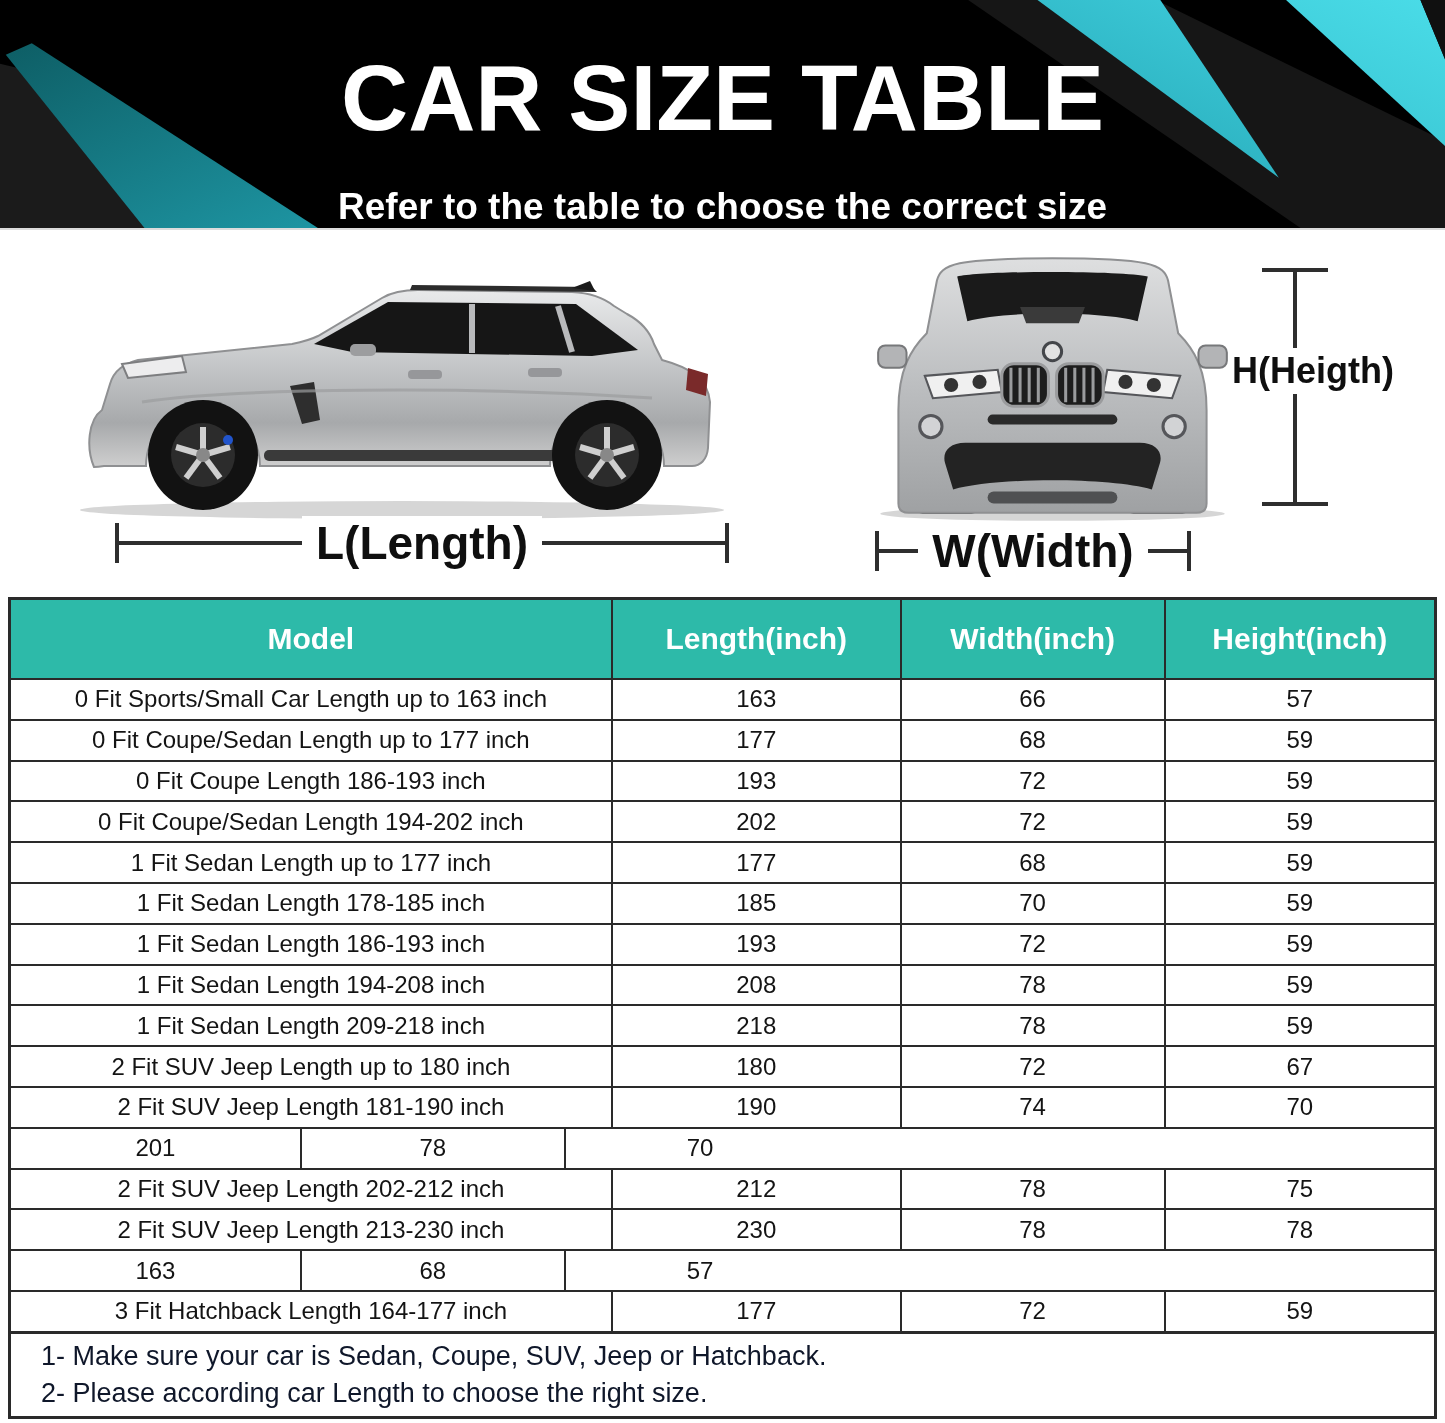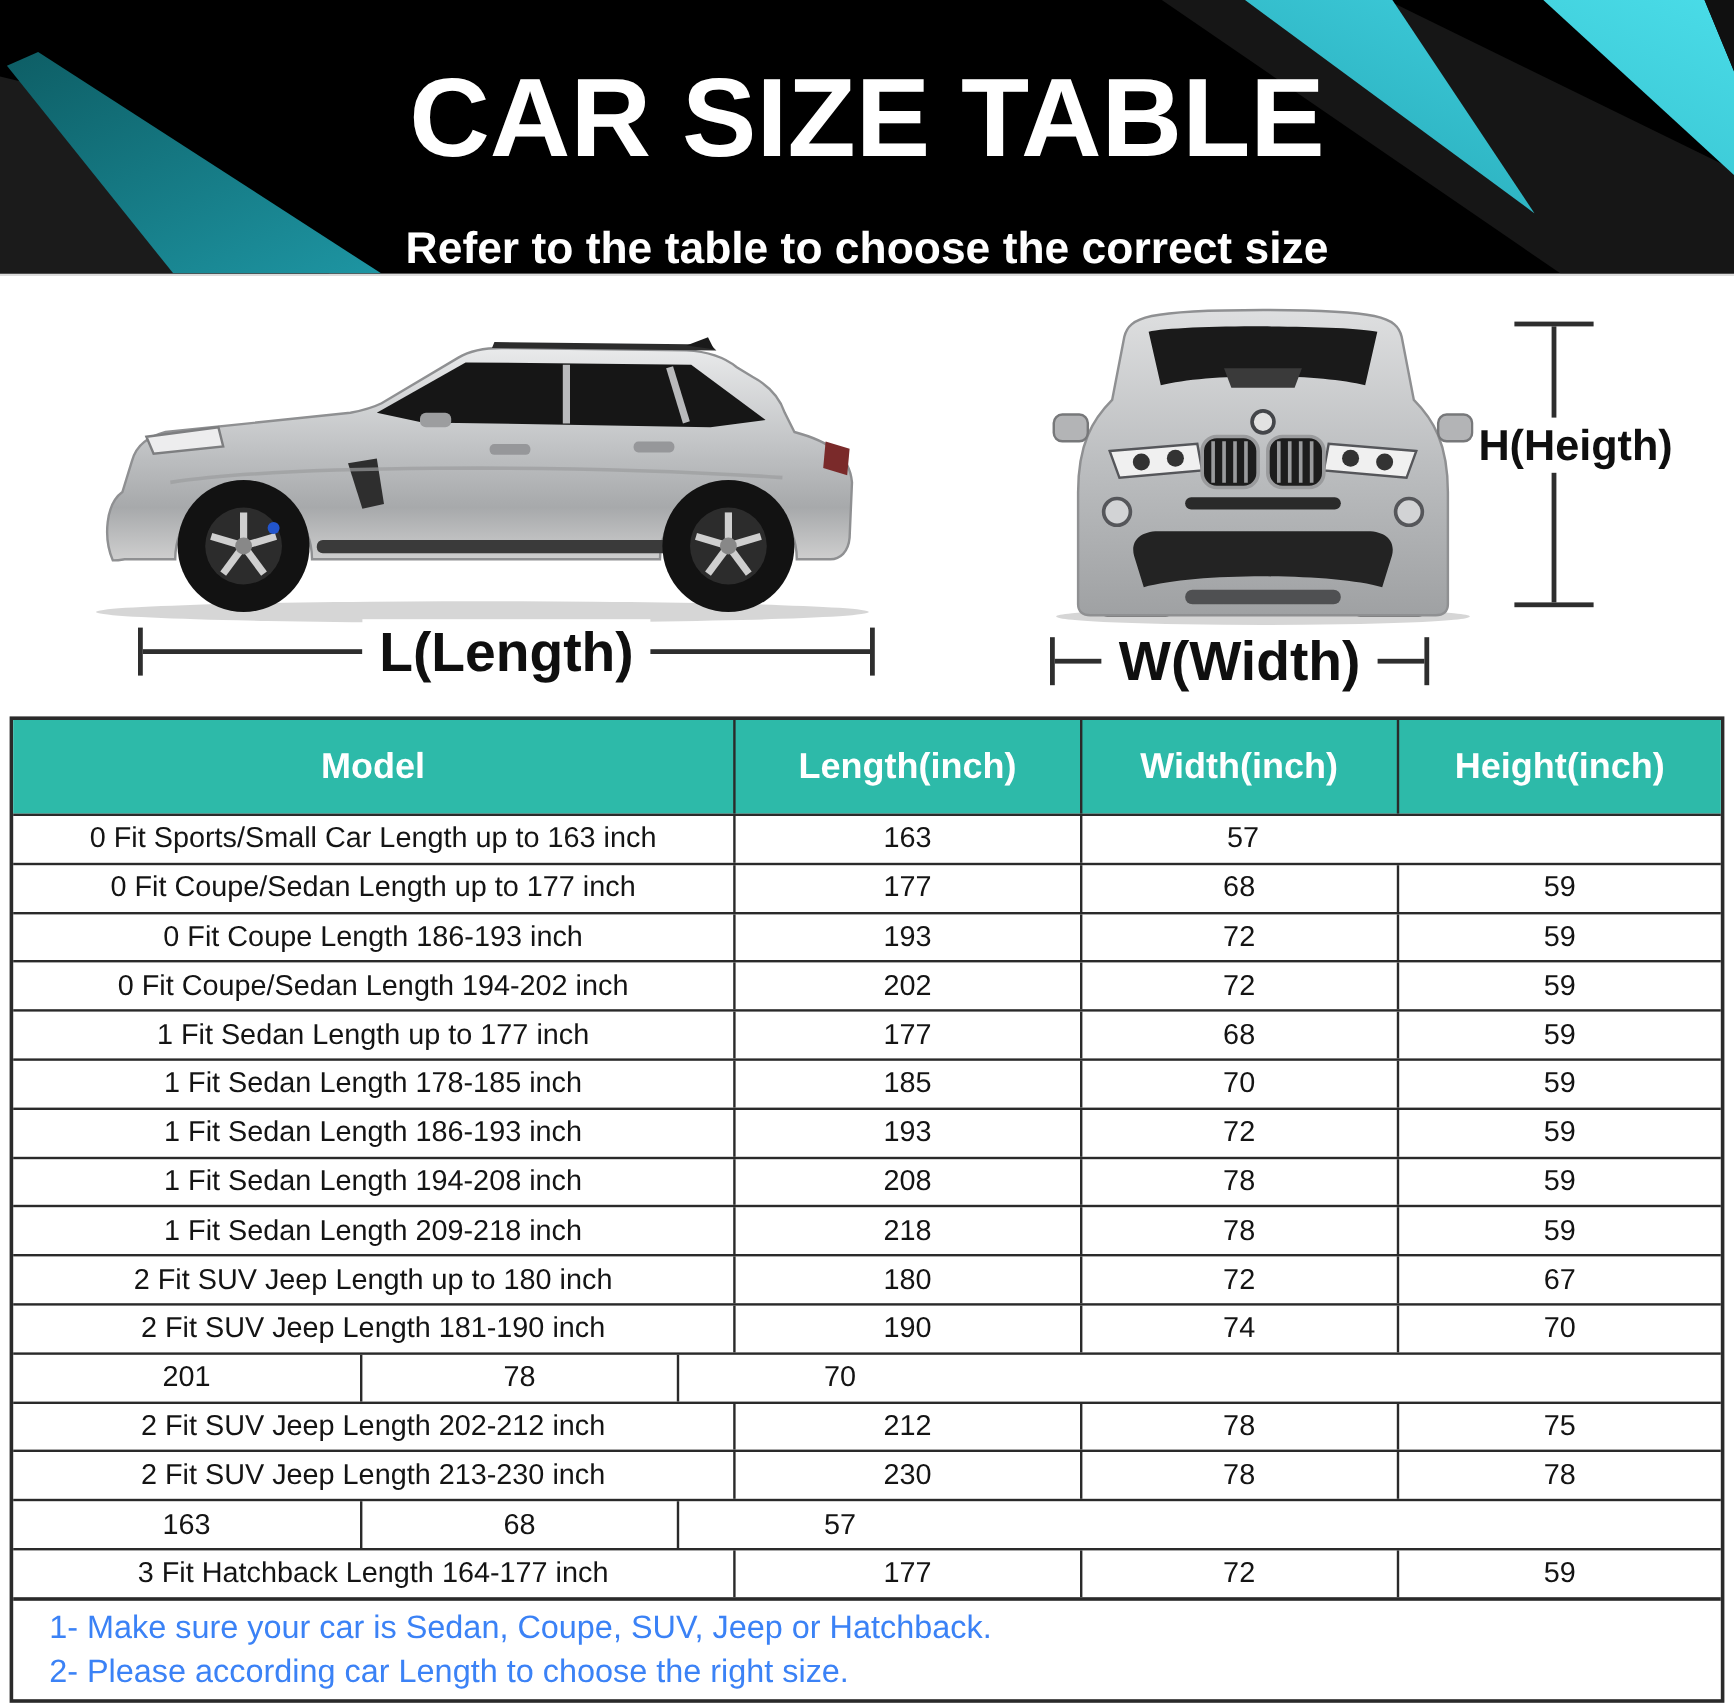--- a/index.html
+++ b/index.html
@@ -42,21 +42,21 @@
   .th,.td{box-sizing:border-box;display:flex;align-items:center;justify-content:center;}
   .th{height:78px;color:#ffffff;font-size:30px;font-weight:700;}
   .td{height:38.8px;font-size:24px;color:#141414;}
   .col-model{width:42.15%;}
   .col-len{width:20.3%;}
   .col-wid{width:18.55%;}
   .col-hei{width:19.0%;}
   .th + .th,.td + .td{border-left:2px solid #2a2a2a;}
   .t-row{display:flex;border-top:2px solid #2a2a2a;}
   .t-notes{border-top:3px solid #2a2a2a;padding:4px 0 4px 30px;}
-  .note-line{font-size:27px;color:#3b82f6;line-height:37px;}
+  .note-line{font-size:27px;color:#0f172a;line-height:37px;}
 </style>
 </head>
 <body>
 
 <div class="page">
 
   <div class="hero">
     <div class="shape s-gray-left"></div>
     <div class="shape s-teal-left"></div>
     <div class="shape s-gray-right"></div>
@@ -191,20 +191,21 @@
     <div class="t-head">
       <div class="th col-model">Model</div>
       <div class="th col-len">Length(inch)</div>
       <div class="th col-wid">Width(inch)</div>
       <div class="th col-hei">Height(inch)</div>
     </div>
     <div id="table-rows">
         <div class="t-row">
           <div class="td col-model">0 Fit Sports/Small Car Length up to 163 inch</div>
           <div class="td col-len">163</div>
+          <div class="td col-wid">66</div>
           <div class="td col-hei">57</div>
         </div>
         <div class="t-row">
           <div class="td col-model">0 Fit Coupe/Sedan Length up to 177 inch</div>
           <div class="td col-len">177</div>
           <div class="td col-wid">68</div>
           <div class="td col-hei">59</div>
         </div>
         <div class="t-row">
           <div class="td col-model">0 Fit Coupe Length 186-193 inch</div>

